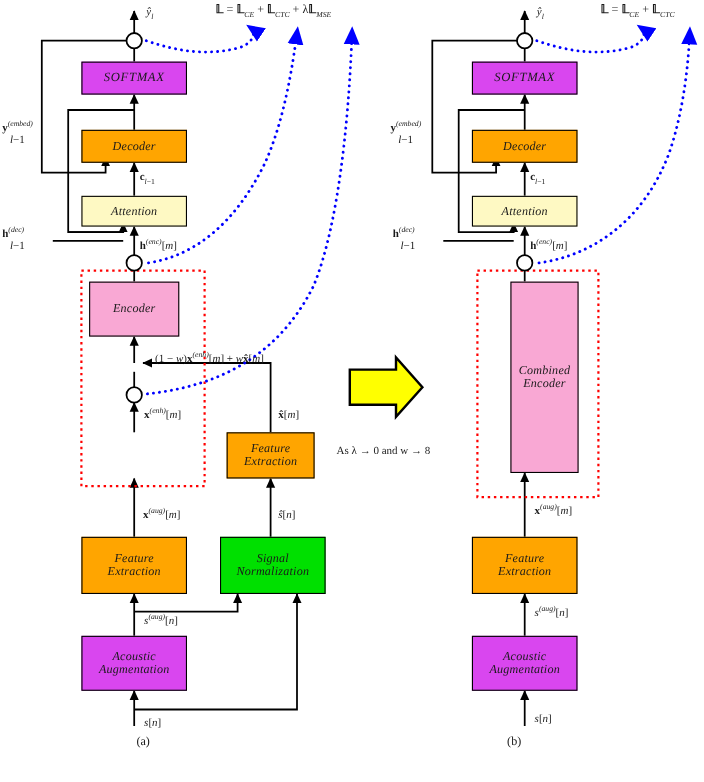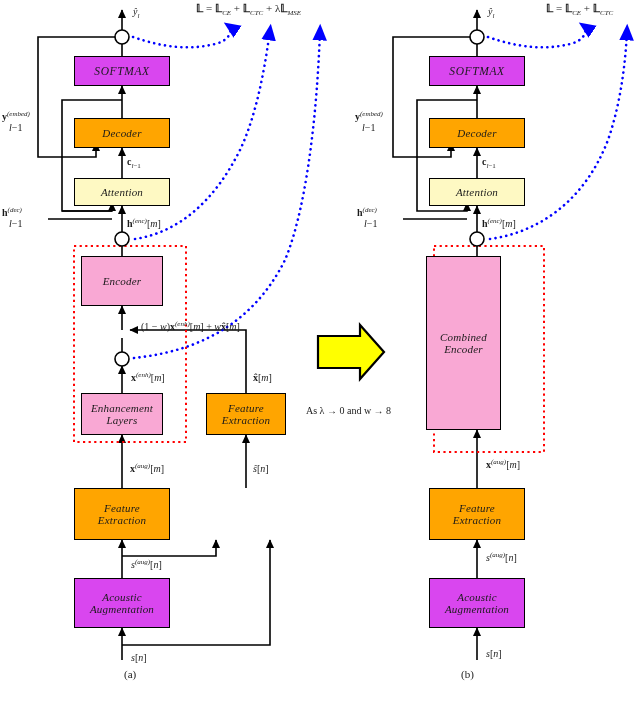--- a/index.html
+++ b/index.html
@@ -127,48 +127,48 @@
   </svg>
 
   <div class="blk blue softmax" style="left:74px;top:56px;width:96px;height:30px;">SOFTMAX</div>
 
   <div class="blk orange" style="left:74px;top:118px;width:96px;height:30px;">Decoder</div>
 
   <div class="blk red" style="left:74px;top:178px;width:96px;height:28px;">Attention</div>
 
   <div class="blk lav" style="left:81px;top:256px;width:82px;height:50px;">Encoder</div>
 
-  <div class="blk lav" style="left:81px;top:393px;width:82px;height:42px;flex-direction:column;">
-    <span>Enhancement</span>
-    <span>Layers</span>
-  </div>
 
   <div class="blk orange" style="left:206px;top:393px;width:80px;height:42px;flex-direction:column;">
     <span>Feature</span>
     <span>Extraction</span>
   </div>
 
   <div class="blk orange" style="left:74px;top:488px;width:96px;height:52px;flex-direction:column;">
     <span>Feature</span>
     <span>Extraction</span>
   </div>
 
+  <div class="blk green" style="left:200px;top:488px;width:96px;height:52px;flex-direction:column;">
+    <span>Signal</span>
+    <span>Normalization</span>
+  </div>
 
   <div class="blk blue" style="left:74px;top:578px;width:96px;height:50px;flex-direction:column;">
     <span>Acoustic</span>
     <span>Augmentation</span>
   </div>
 
   <div class="blk blue softmax" style="left:429px;top:56px;width:96px;height:30px;">SOFTMAX</div>
 
   <div class="blk orange" style="left:429px;top:118px;width:96px;height:30px;">Decoder</div>
 
   <div class="blk red" style="left:429px;top:178px;width:96px;height:28px;">Attention</div>
 
-  <div class="blk lav" style="left:426px;top:256px;width:75px;height:174px;flex-direction:column;">
+  <div class="blk lav" style="left:464px;top:256px;width:62px;height:174px;flex-direction:column;">
     <span>Combined</span>
     <span>Encoder</span>
   </div>
 
   <div class="blk orange" style="left:429px;top:488px;width:96px;height:52px;flex-direction:column;">
     <span>Feature</span>
     <span>Extraction</span>
   </div>
 
   <div class="blk blue" style="left:429px;top:578px;width:96px;height:50px;flex-direction:column;">

